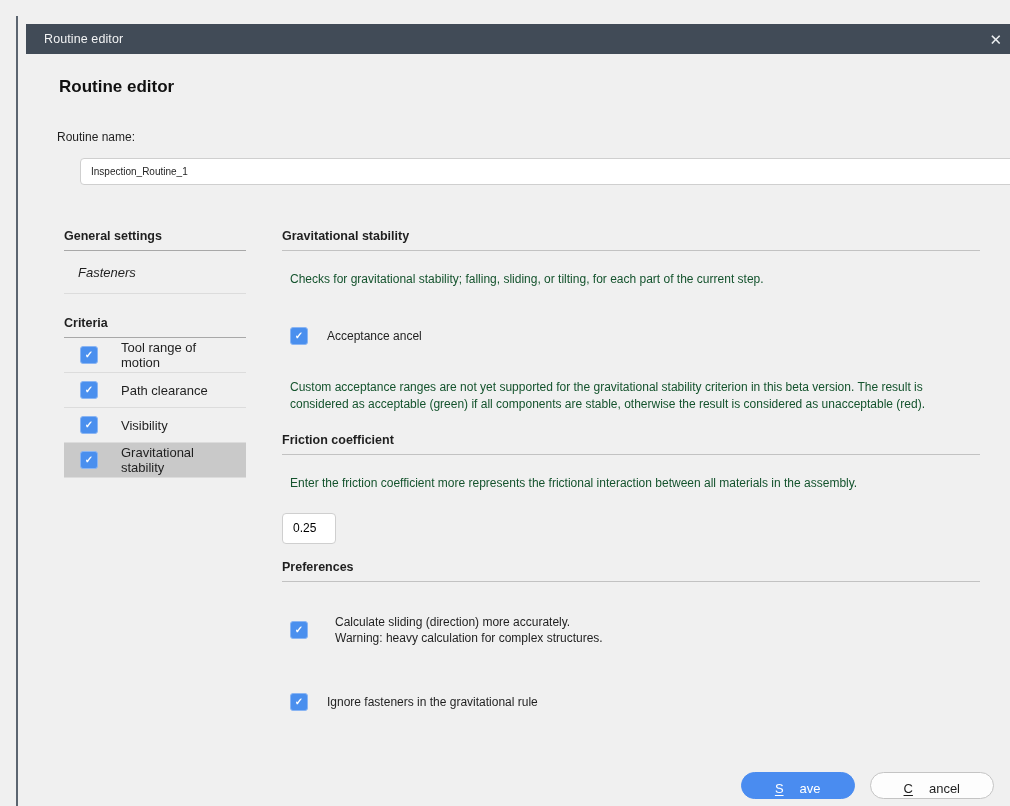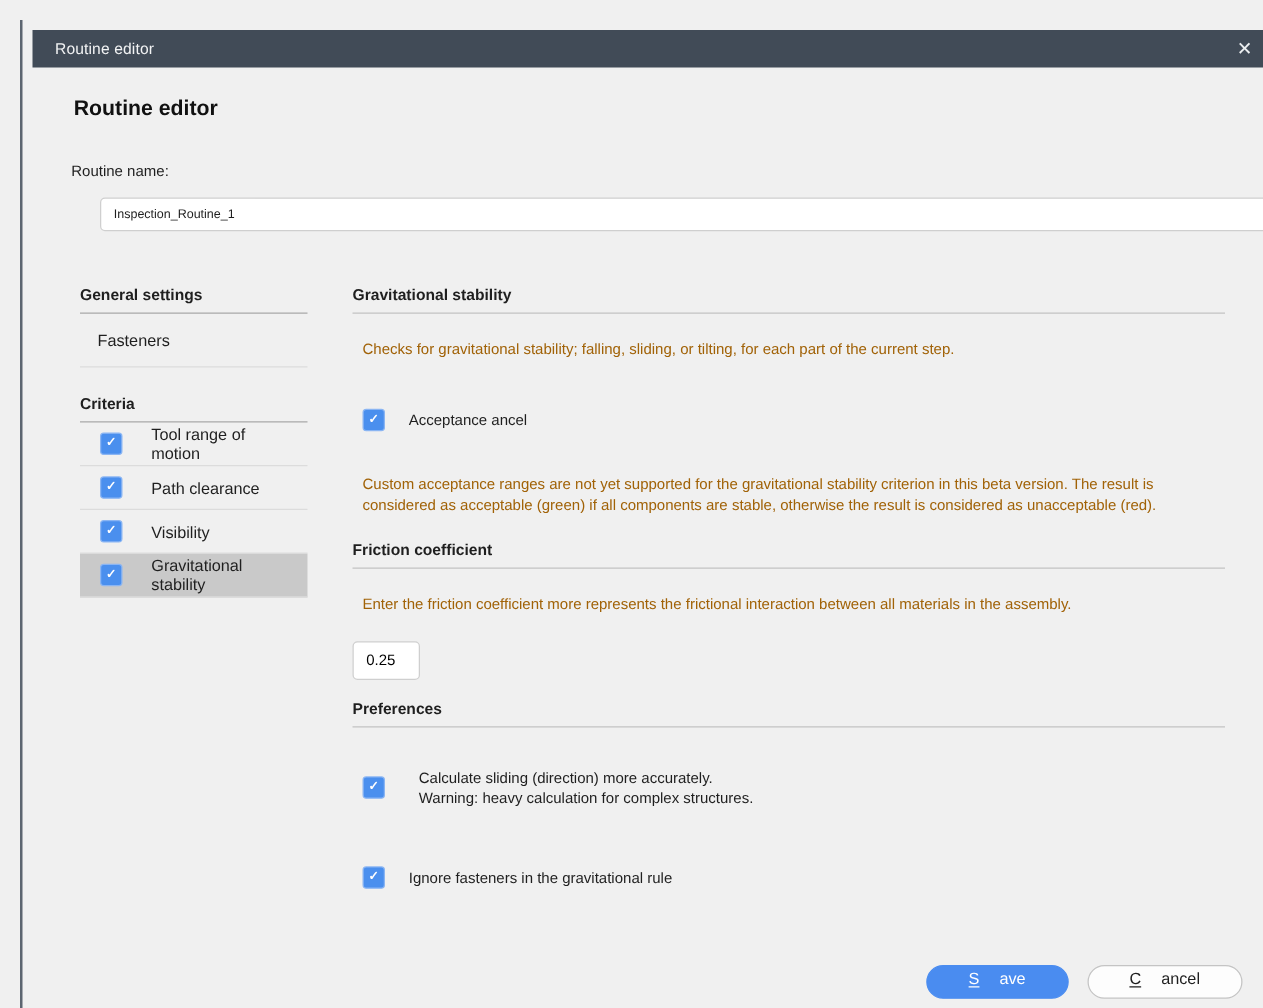--- a/index.html
+++ b/index.html
@@ -62,20 +62,21 @@
 
   .side-header {
     font-size: 12.5px; font-weight: bold;
     padding: 6px 0 7px 0;
     border-bottom: 1px solid #a8a8a8;
   }
   .side-item {
     font-size: 13px;
     padding: 14px 0 13px 14px;
     border-bottom: 1px solid #dcdcdc;
+    font-style: italic;
   }
   .side-gap { height: 13px; }
   .crit-item {
     display: flex; align-items: center;
     height: 35px;
     padding-left: 16px;
     border-bottom: 1px solid #dcdcdc;
     font-size: 13px;
     cursor: default;
   }
@@ -95,21 +96,21 @@
   
   .sec-header {
     font-size: 12.5px; font-weight: bold;
     padding: 6px 0 7px 0;
     border-bottom: 1px solid #c2c2c2;
   }
   .sec-header.mt { margin-top: 6px; }
   .para {
     font-size: 12px; line-height: 1.45;
     margin-top: 12px;
-    color: #a16207;
+    color: #14532d;
   }
   .cb-row {
     display: flex; align-items: center;
     margin-top: 16px;
     font-size: 12px; line-height: 1.35;
   }
   .cb-row .cb { margin-right: 11px; }
   .friction-input {
     display: block;
     width: 54px; height: 31px;
@@ -128,21 +129,21 @@
     position: absolute;
     right: 24px; bottom: 15px;
     display: flex; gap: 15px;
   }
   .btn {
     height: 27px;
     border-radius: 14px;
     font-family: "Liberation Sans", sans-serif;
     font-size: 13px;
     padding: 0 17px;
-    display: inline-flex; align-items: flex-end;
+    display: inline-flex; align-items: flex-start;
     cursor: default;
   }
   .btn-primary {
     background: #4a8cf0;
     border: 1px solid #4a8cf0;
     color: #fff;
   }
   .btn-secondary {
     background: #fdfdfd;
     border: 1px solid #c4c4c4;

